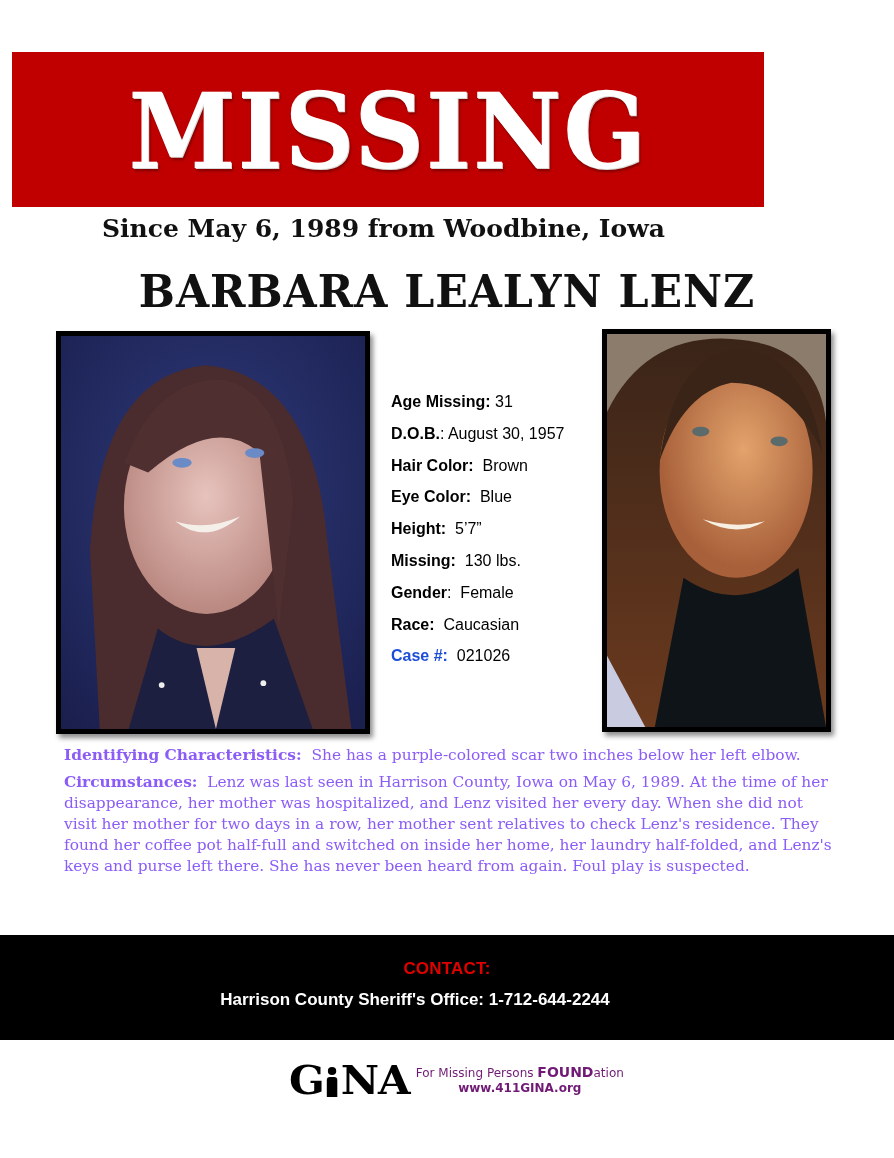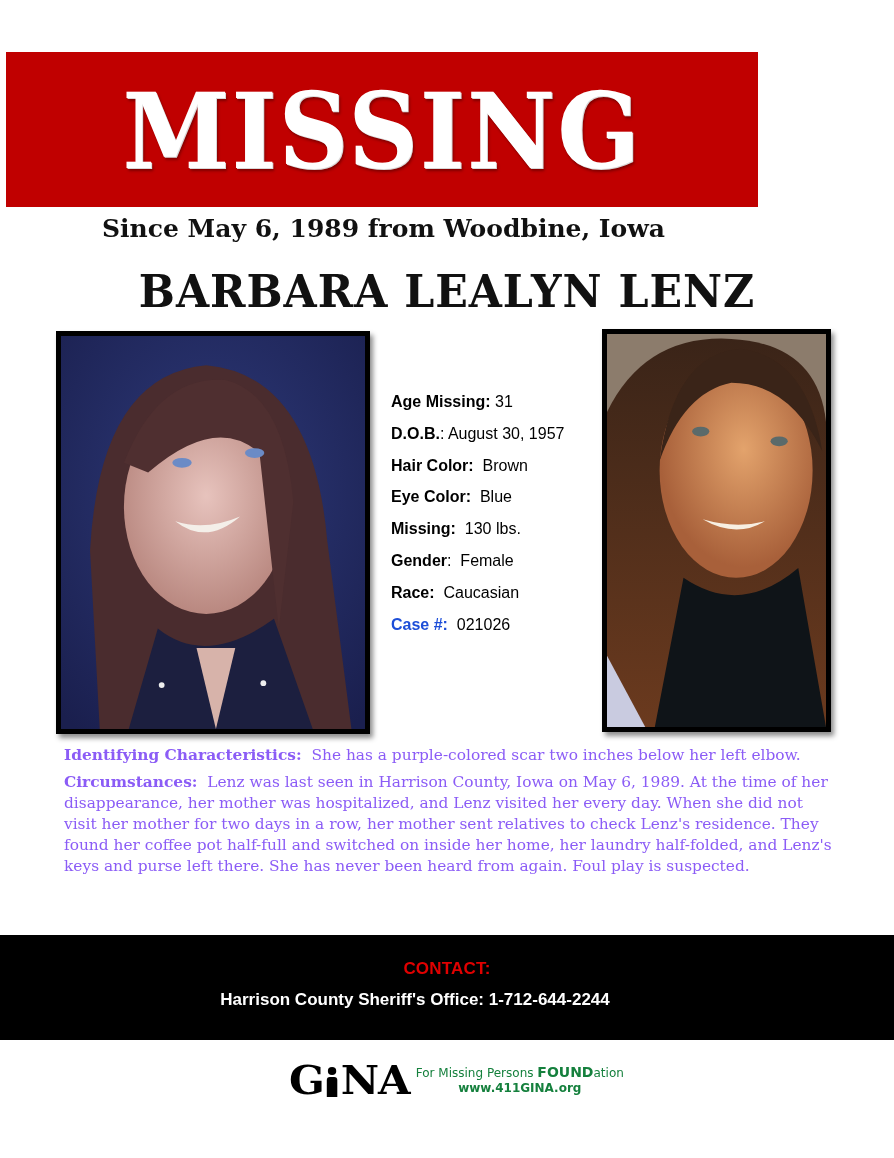--- a/index.html
+++ b/index.html
@@ -1,20 +1,20 @@
 <!DOCTYPE html>
 <html><head>
   <meta charset="utf-8">
   <style>
     * { margin: 0; padding: 0; box-sizing: border-box; }
     html, body { width: 894px; height: 1158px; background: #ffffff; overflow: hidden; }
     body { position: relative; font-family: "Liberation Sans", sans-serif; color: #000; }
 
     .banner {
-      position: absolute; left: 6px; top: 52px; width: 752px; height: 155px;
+      position: absolute; left: 12px; top: 52px; width: 752px; height: 155px;
       background: #c00000;
       display: flex; align-items: center; justify-content: center;
     }
     .banner-title {
       font-family: "DejaVu Serif", serif;
       font-weight: bold;
       font-size: 104px;
       line-height: 1;
       letter-spacing: 2px;
       color: #ffffff;
@@ -82,21 +82,21 @@
     .gina {
       font-family: "DejaVu Serif", serif; font-weight: bold; font-size: 40px;
       line-height: 1; color: #000; display: flex; align-items: flex-end; letter-spacing: -1px;
       transform: scaleX(1.05); transform-origin: left;
     }
     .gina .person { display: inline-block; width: 14px; height: 30px; margin: 0 1px 3px 1px; position: relative; }
     .gina .person .head { position: absolute; left: 3px; top: 0; width: 8px; height: 8px; border-radius: 50%; background: #000; }
     .gina .person .body { position: absolute; left: 2px; top: 10px; width: 10px; height: 20px; background: #000; border-radius: 3px 3px 0 0; }
     .tagline {
       margin-left: 12px; text-align: center;
-      font-family: "DejaVu Sans", sans-serif; font-size: 12px; line-height: 15px; color: #15803d;
+      font-family: "DejaVu Sans", sans-serif; font-size: 12px; line-height: 15px; color: #701a75;
     }
     .tagline .found { font-weight: bold; font-size: 14px; }
     .tagline .url { font-weight: bold; font-size: 12px; }
   </style>
 </head>
 <body>
 
 <div class="banner">
   <div class="banner-title">MISSING</div>
 </div>
@@ -128,20 +128,21 @@
     <circle cx="104" cy="358" r="3" fill="#eee"></circle>
     <circle cx="209" cy="356" r="3" fill="#eee"></circle>
   </svg>
 </div>
 
 <div class="details">
   <div class="detail-row"><span class="lbl">Age Missing:</span><span style="white-space:pre"> 31</span></div>
   <div class="detail-row"><span class="lbl">D.O.B.</span><span style="white-space:pre">: August 30, 1957</span></div>
   <div class="detail-row"><span class="lbl">Hair Color:</span><span style="white-space:pre">  Brown</span></div>
   <div class="detail-row"><span class="lbl">Eye Color:</span><span style="white-space:pre">  Blue</span></div>
+  <div class="detail-row"><span class="lbl">Height:</span><span style="white-space:pre">  5’7”</span></div>
   <div class="detail-row"><span class="lbl">Missing:</span><span style="white-space:pre">  130 lbs.</span></div>
   <div class="detail-row"><span class="lbl">Gender</span><span style="white-space:pre">:  Female</span></div>
   <div class="detail-row"><span class="lbl">Race:</span><span style="white-space:pre">  Caucasian</span></div>
   <div class="detail-row case"><span class="lbl">Case #:</span><span style="white-space:pre">  021026</span></div>
 </div>
 
 <div class="photo photo-right">
   <svg viewBox="0 0 229 403" preserveAspectRatio="none">
     <defs>
       <radialGradient id="face2" cx="55%" cy="40%" r="55%">

